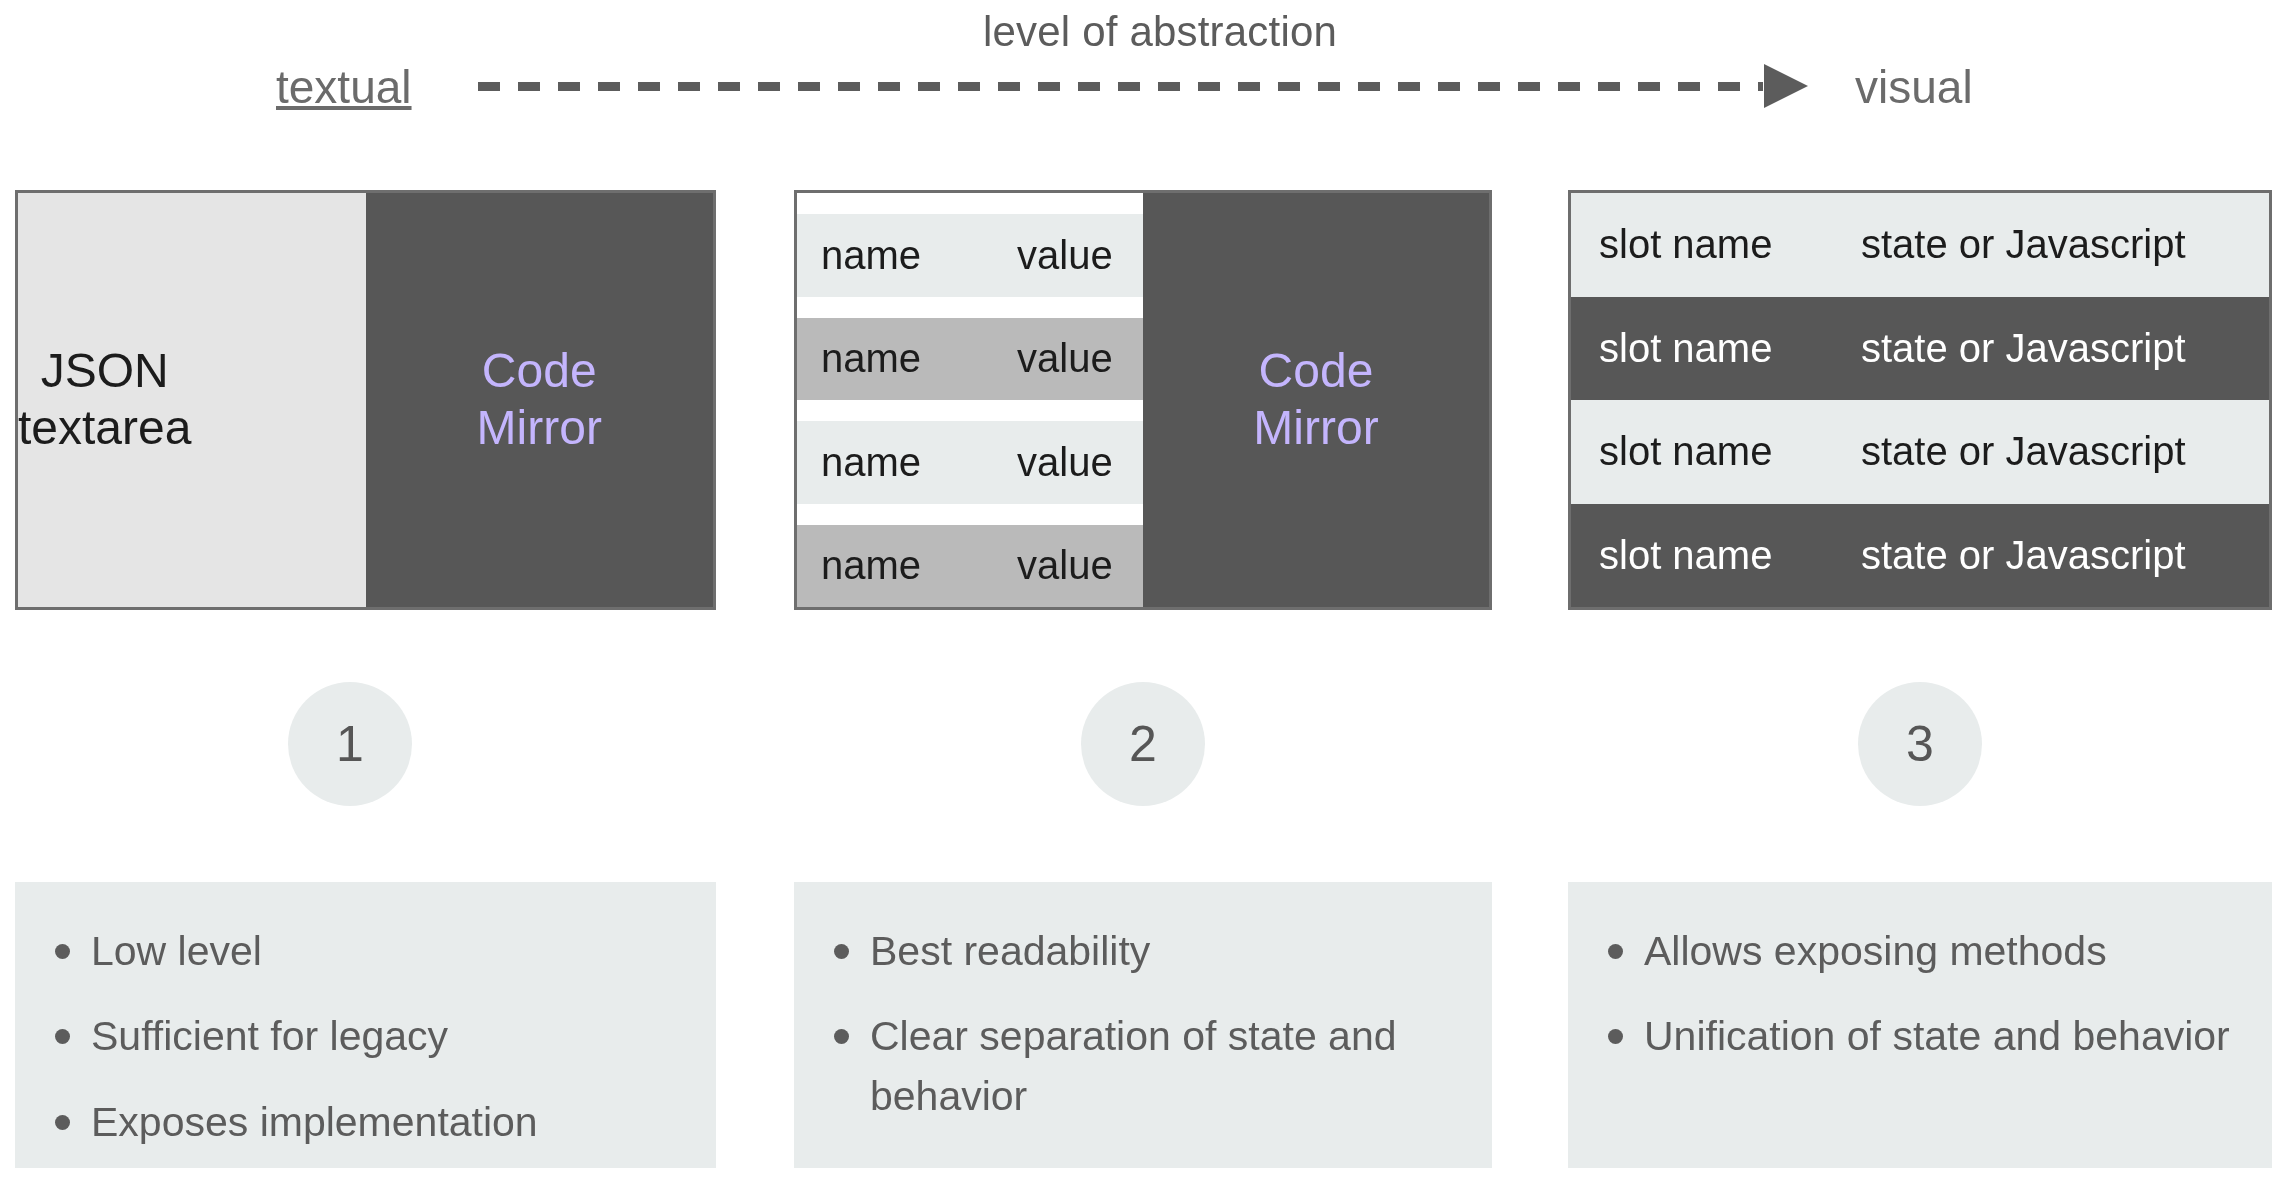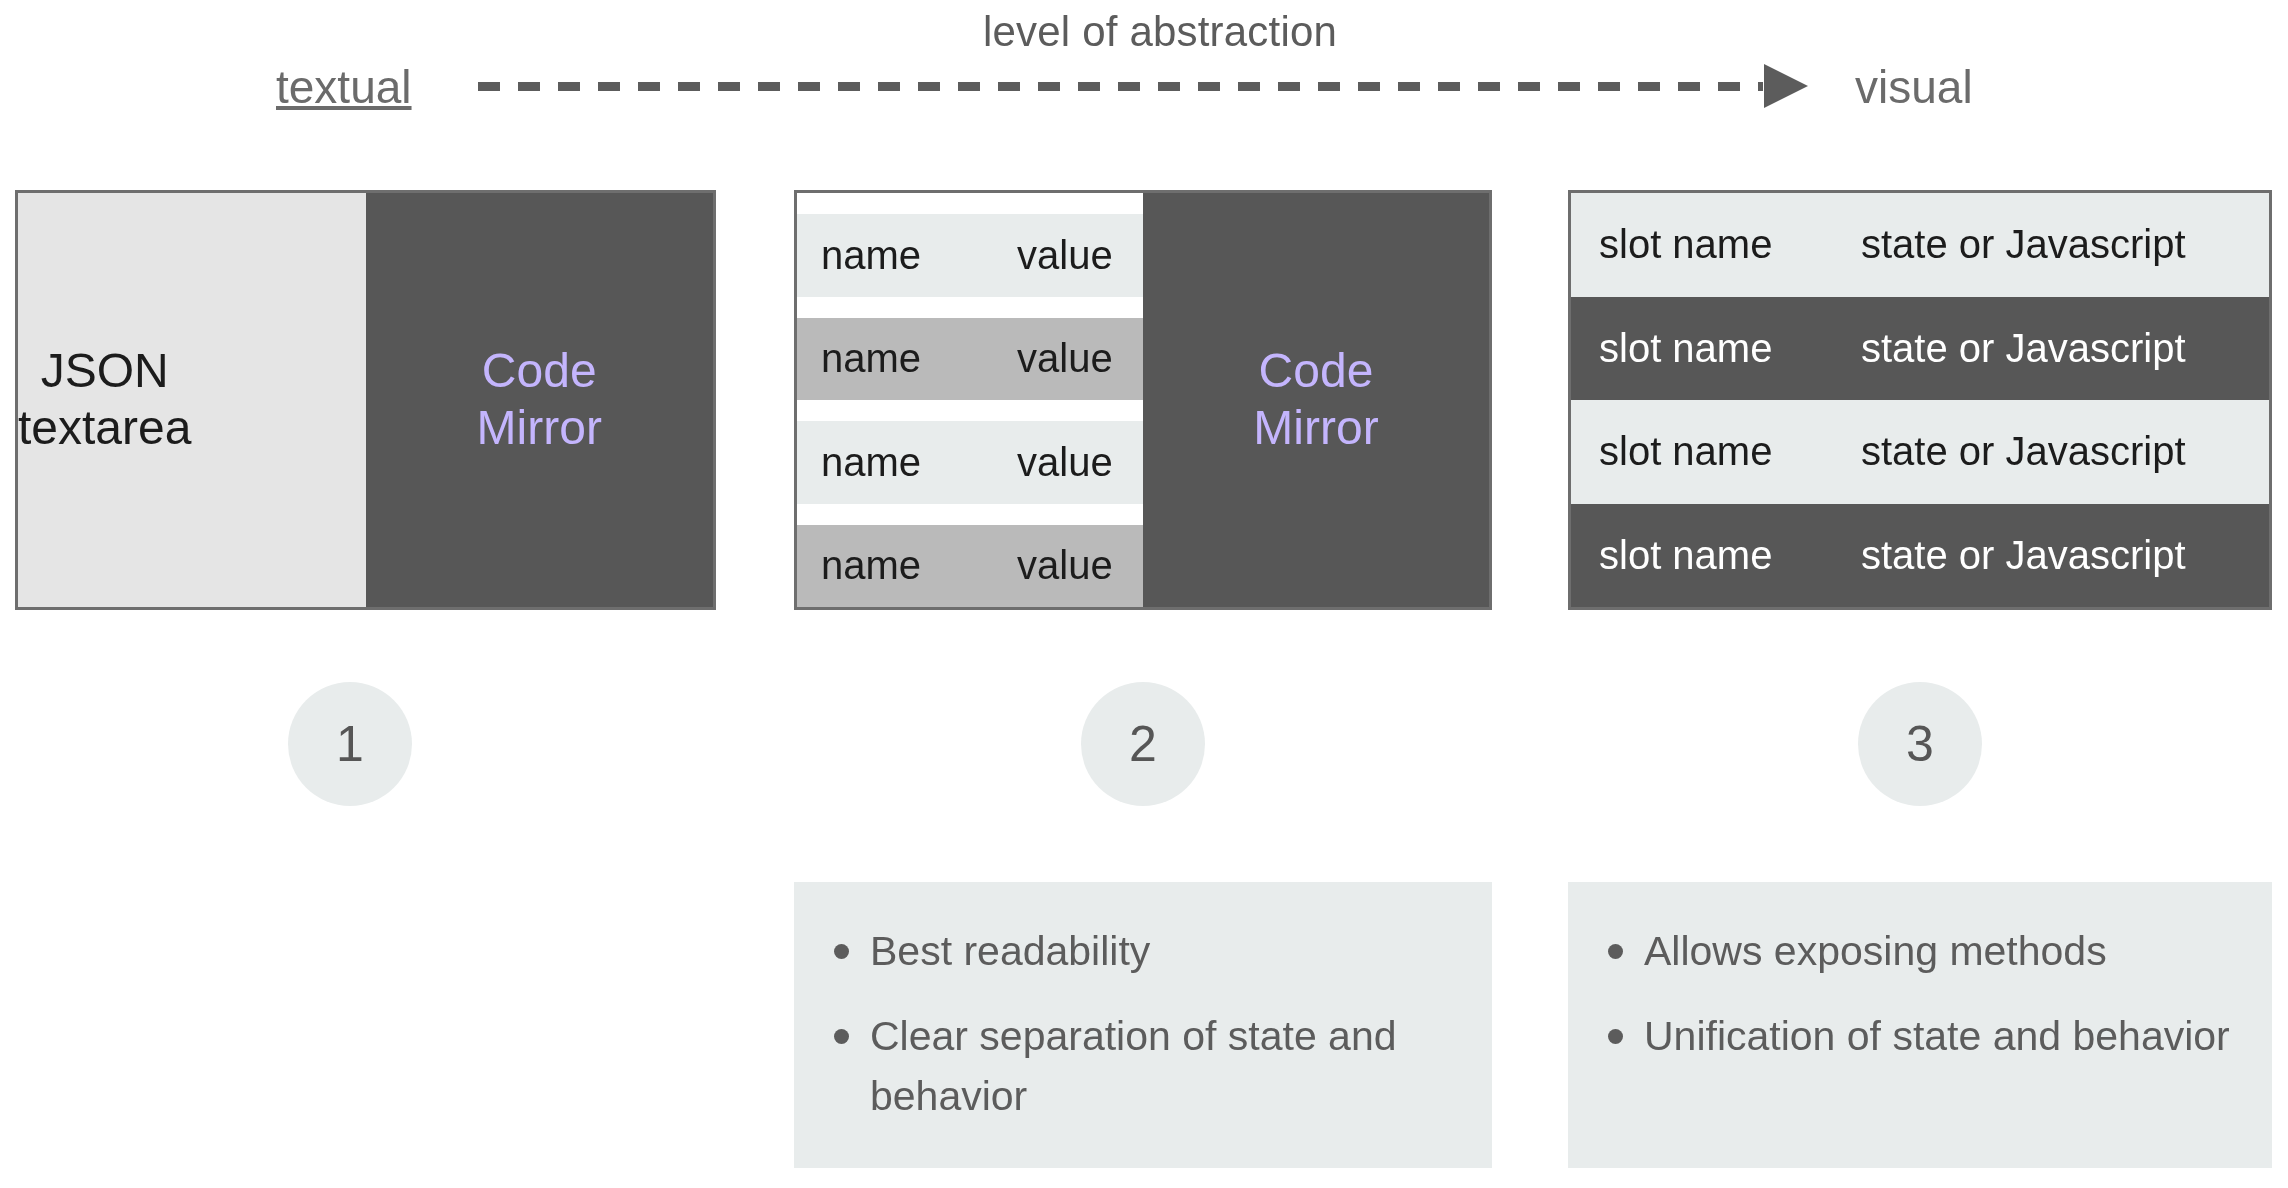--- a/index.html
+++ b/index.html
@@ -272,20 +272,27 @@
         <span class="slot-name">slot name</span>
         <span class="slot-value">state or Javascript</span>
       </div>
     </div>
   </div>
 
   <div class="badge" id="badge-1">1</div>
   <div class="badge" id="badge-2">2</div>
   <div class="badge" id="badge-3">3</div>
 
+  <div class="notes" id="notes-1">
+    <ul>
+      <li><span class="dot"></span><span>Low level</span></li>
+      <li><span class="dot"></span><span>Sufficient for legacy</span></li>
+      <li><span class="dot"></span><span>Exposes implementation</span></li>
+    </ul>
+  </div>
 
   <div class="notes" id="notes-2">
     <ul>
       <li><span class="dot"></span><span>Best readability</span></li>
       <li><span class="dot"></span><span>Clear separation of state and behavior</span></li>
     </ul>
   </div>
 
   <div class="notes" id="notes-3">
     <ul>

